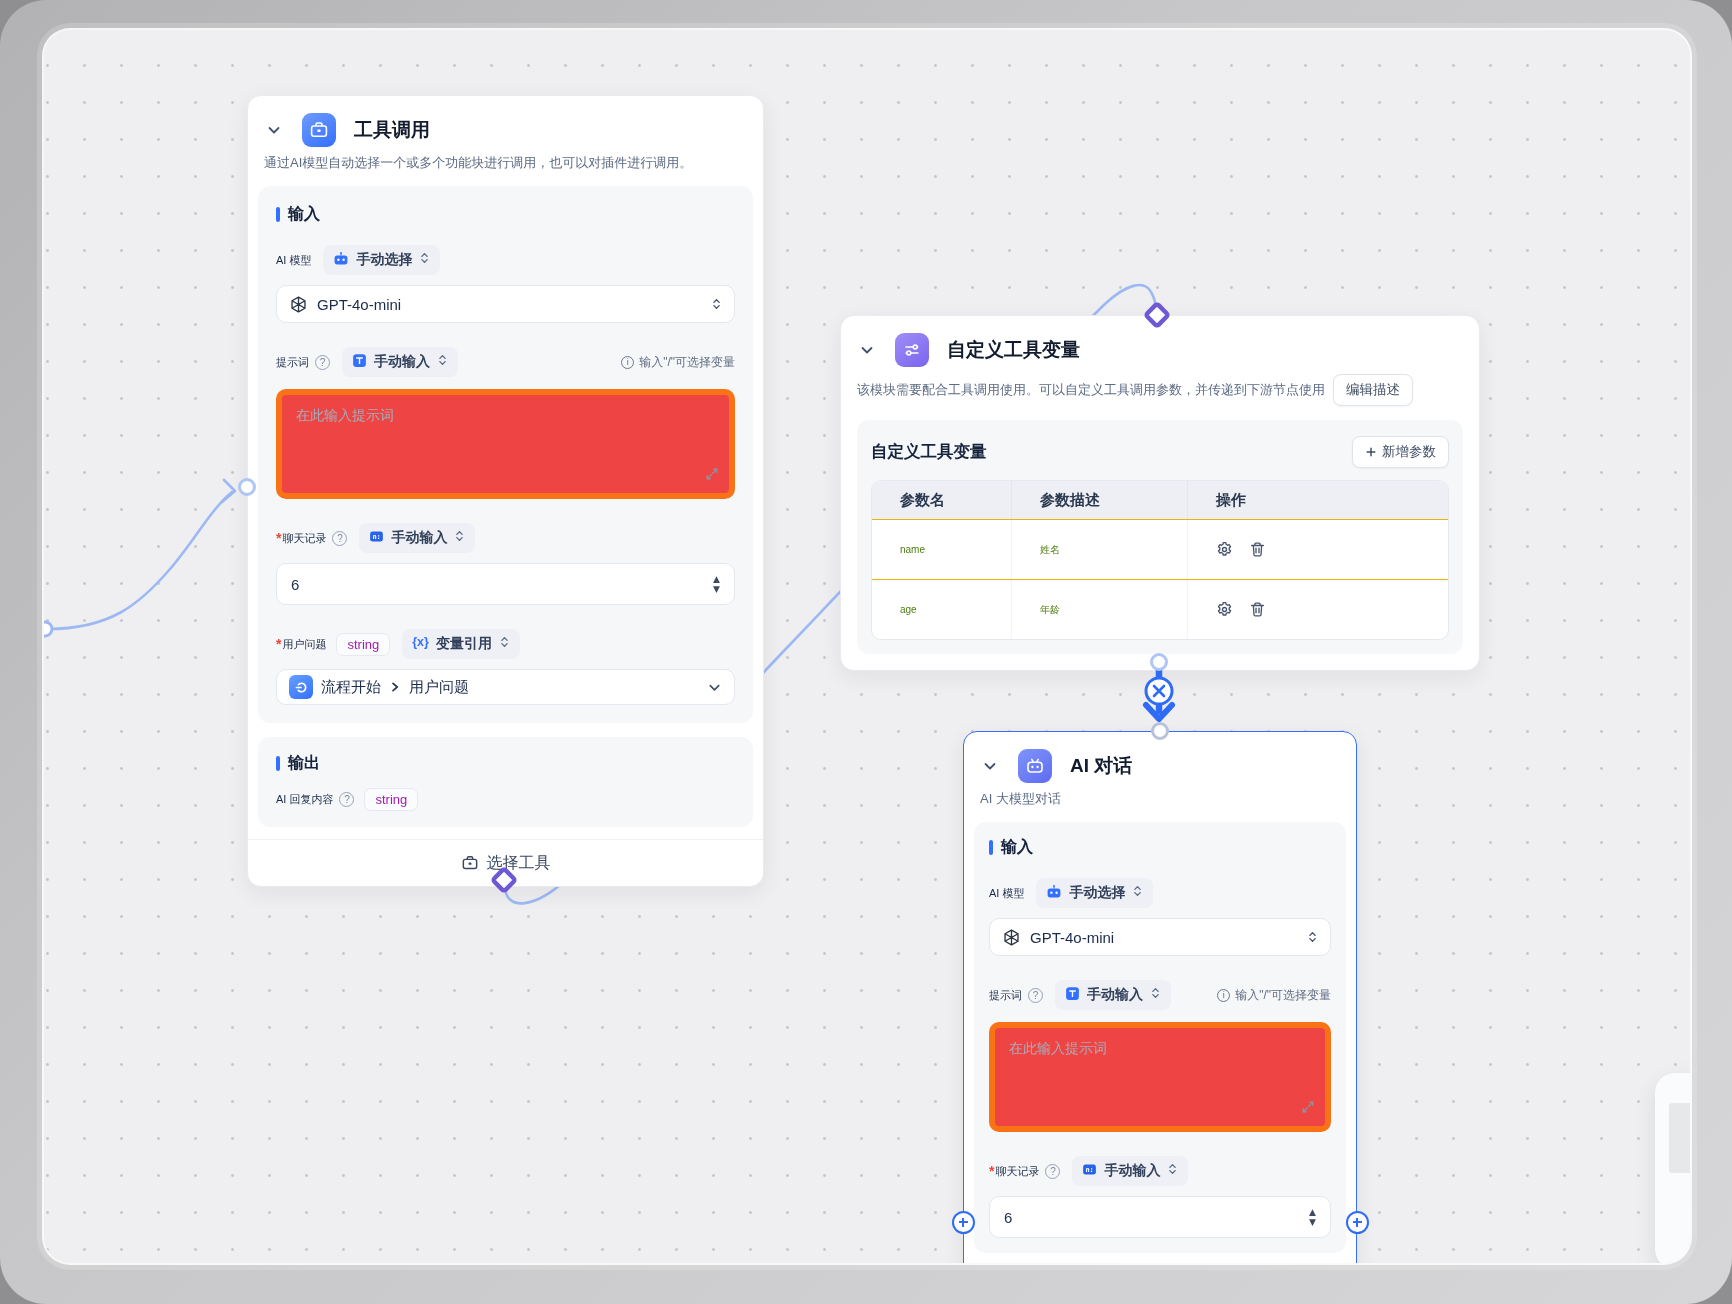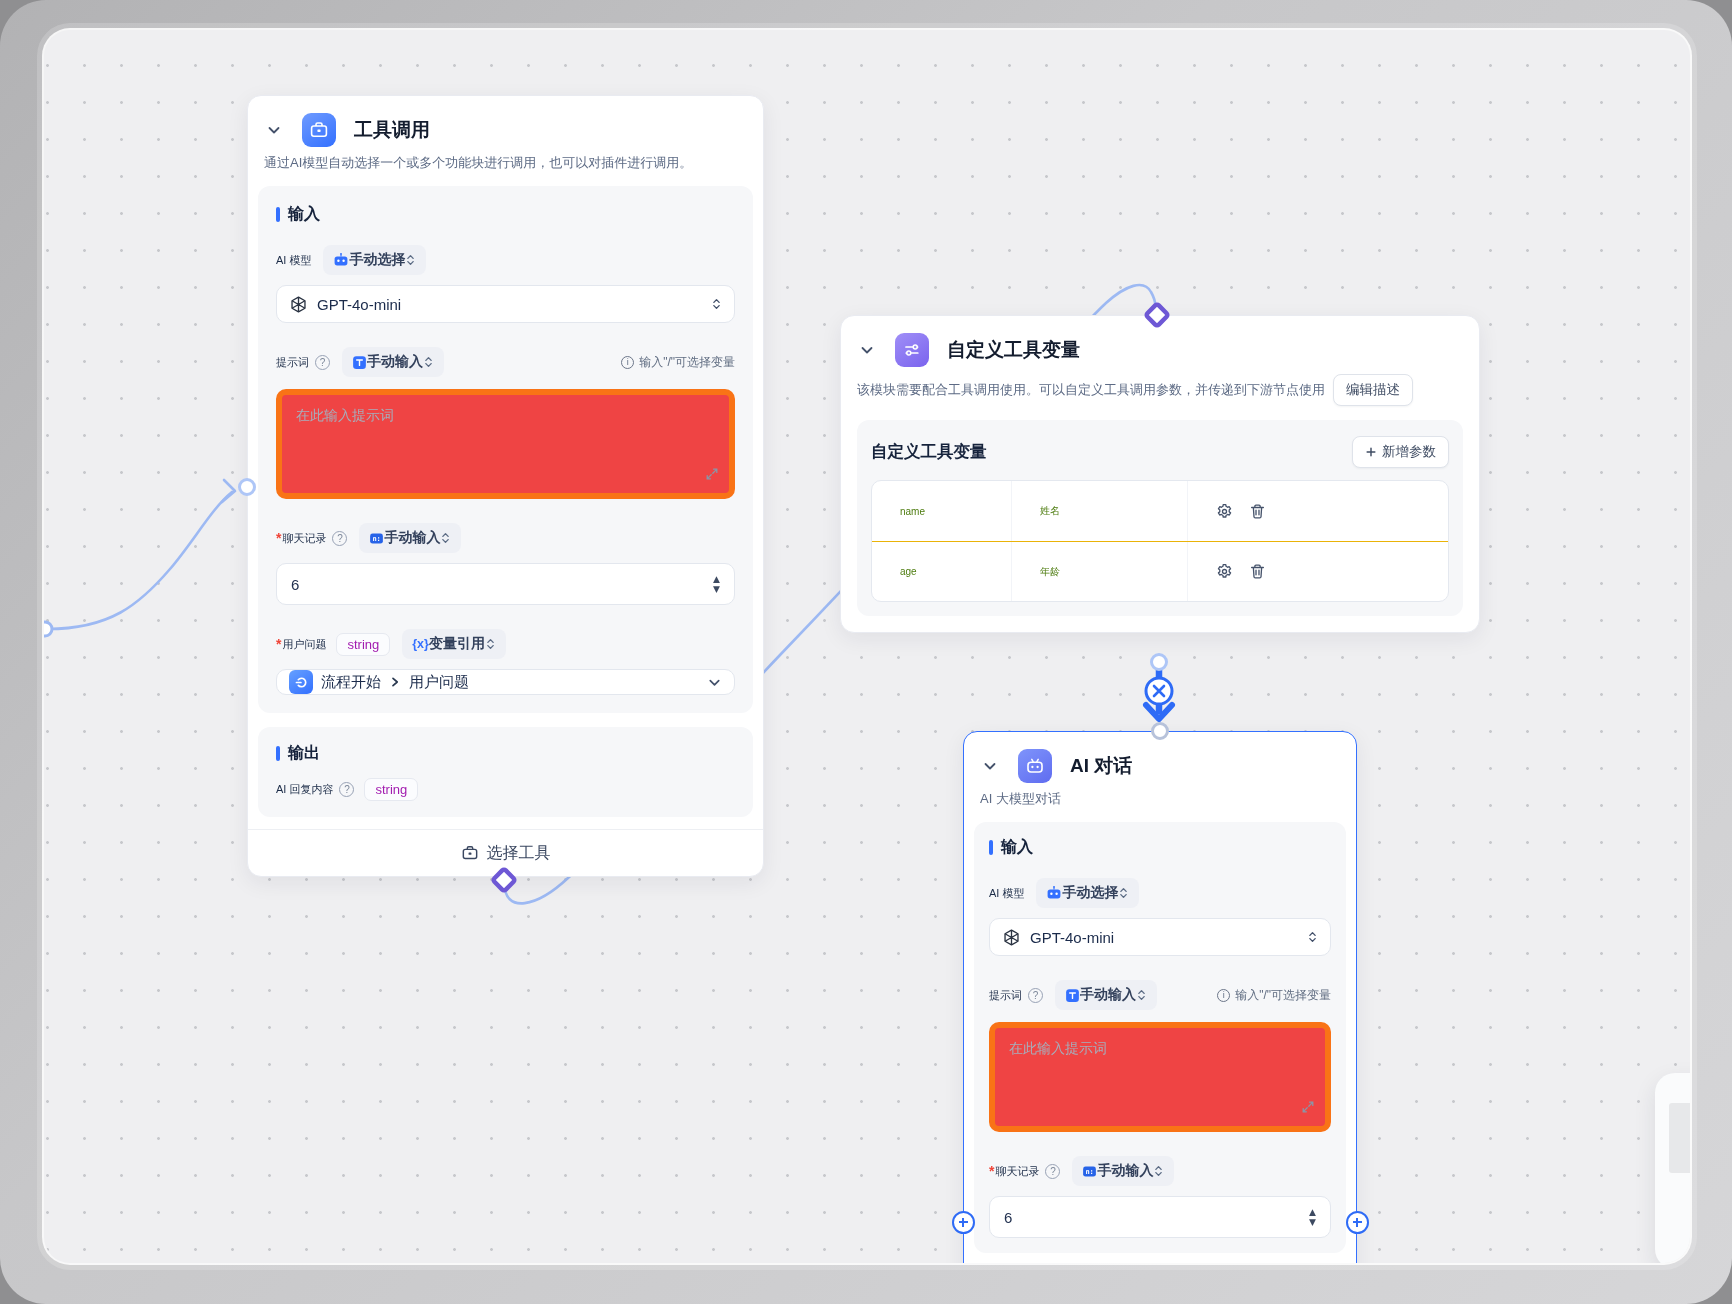--- a/index.html
+++ b/index.html
@@ -31,21 +31,21 @@
   .gbox { background:#f6f7f9; border-radius:12px; margin:14px 10px 0 10px; padding:18px; }
   .sec { display:flex; align-items:center; gap:8px; }
   .sec-bar { width:4px; height:15px; border-radius:2px; background:#3370ff; }
   .sec-t { font-size:16px; font-weight:700; color:#16233c; }
 
   .frow { display:flex; align-items:center; margin-top:20px; }
   .flabel { font-size:11px; color:#1b2b47; font-weight:500; }
   .req { color:#f04438; font-size:14px; margin-right:1px; font-weight:700; }
   .help { width:15px; height:15px; border:1.2px solid #98a2b5; border-radius:50%; color:#7c8799;
           font-size:10px; display:inline-flex; align-items:center; justify-content:center; margin-left:6px; flex:none; }
-  .pill { display:inline-flex; align-items:center; background:#eef0f5; border-radius:8px;
+  .pill { display:inline-flex; align-items:flex-start; gap:7px; background:#eef0f5; border-radius:8px;
           padding:6px 10px; margin-left:12px; font-size:14px; font-weight:600; color:#33415c; cursor:pointer; }
   .pill .ud { color:#5b6b84; }
   .typepill { background:#fbfcfe; border:1px solid #e6e9f0; border-radius:7px; padding:3px 10px;
               font-size:13px; color:#a21caf; margin-left:10px; }
   .hint { margin-left:auto; display:flex; align-items:center; gap:5px; font-size:12px; color:#5f6c81; }
   .info-ic { width:13px; height:13px; border:1px solid #6c7689; border-radius:50%; font-size:9px;
              display:inline-flex; align-items:center; justify-content:center; color:#5f6c81; font-style:normal; }
 
   .sel { margin-top:10px; height:38px; background:#fff; border:1px solid #e3e7ee; border-radius:10px;
          display:flex; align-items:center; padding:0 12px; gap:9px; cursor:pointer; }
@@ -54,21 +54,21 @@
   .ta { margin-top:12px; height:110px; background:#ef4444; border:6px solid #f97316; border-radius:10px; position:relative; }
   .ta textarea { width:100%; height:100%; border:none; outline:none; resize:none; background:transparent;
                  padding:12px 14px; font-size:14px; color:#223150; font-family:inherit; }
   .ta textarea::placeholder { color:#a6aebc; }
   .ta .exp { position:absolute; right:10px; bottom:8px; color:#8b95a7; cursor:pointer; }
   .numbox { margin-top:10px; height:42px; background:#fff; border:1px solid #e3e7ee; border-radius:10px;
             display:flex; align-items:center; padding:0 14px; }
   .numbox input { border:none; outline:none; font-size:15px; color:#223150; width:80%; font-family:inherit; background:transparent; }
   .stepper { margin-left:auto; display:flex; flex-direction:column; gap:2px; font-size:9px; line-height:8px;
              color:#3d4a61; font-family:"DejaVu Sans",sans-serif; cursor:pointer; text-align:center; }
-  .refsel { margin-top:10px; height:26px; background:#fff; border:1px solid #e3e7ee; border-radius:10px;
+  .refsel { margin-top:10px; height:36px; background:#fff; border:1px solid #e3e7ee; border-radius:10px;
             display:flex; align-items:center; padding:0 12px; gap:8px; cursor:pointer; }
   .refsel .mini { width:24px; height:24px; border-radius:6px; background:linear-gradient(145deg,#66a0ff,#3370ff);
                   display:flex; align-items:center; justify-content:center; flex:none; }
   .refsel .txt { font-size:15px; color:#1b2b4b; }
   .refsel .cd { margin-left:auto; color:#42506a; }
   .vref { color:#3370ff; font-weight:700; font-size:12.5px; }
 
   .footer { margin-top:12px; border-top:1px solid #edeff3; height:47px; display:flex; align-items:center;
             justify-content:center; gap:8px; font-size:16px; color:#3a4760; font-weight:500; cursor:pointer; }
 
@@ -342,20 +342,25 @@
           <span class="sec-t" style="font-size:16.5px">自定义工具变量</span>
           <span class="btn" style="margin-left:auto">
             <svg width="12" height="12" style="color:#3f4c63">
                 <use href="#sym-plus"></use>
               </svg>
             <span>新增参数</span>
           </span>
         </div>
 
         <div class="tblwrap">
+          <div class="trow thead">
+            <div>参数名</div>
+            <div>参数描述</div>
+            <div>操作</div>
+          </div>
           <div class="trow tbody">
             <div>name</div>
             <div>姓名</div>
             <div class="ops">
               <span class="opic">
                   <svg width="17" height="17">
                     <use href="#sym-gear"></use>
                   </svg>
                 </span>
               <span class="opic">

